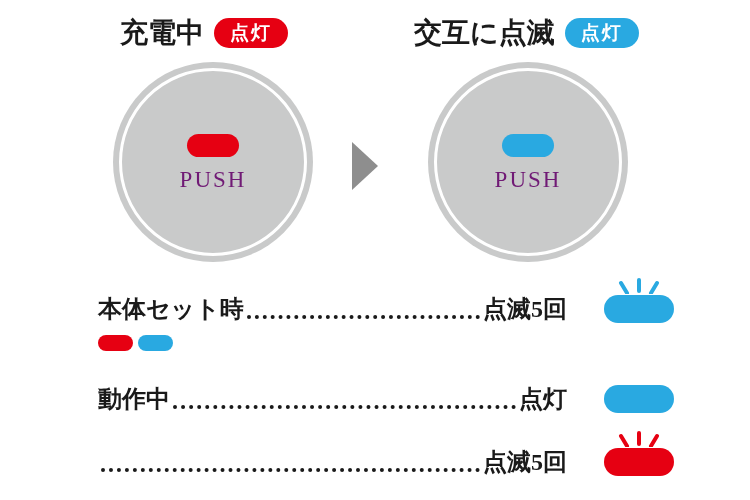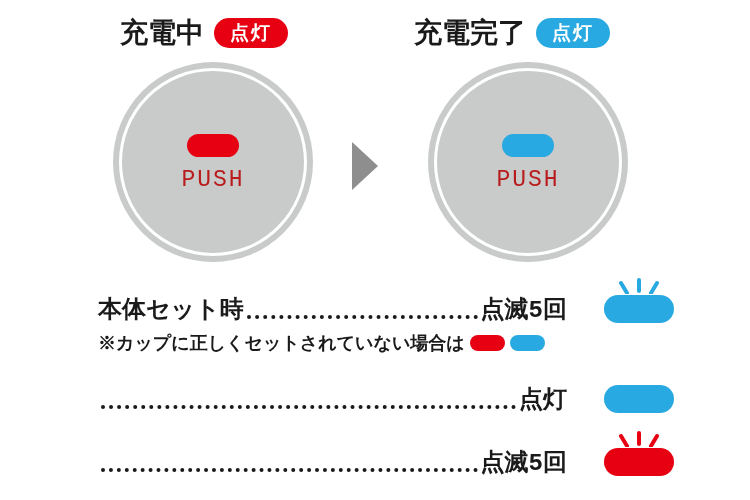--- a/index.html
+++ b/index.html
@@ -1,36 +1,36 @@
 <!DOCTYPE html>
 <html><head>
 <meta charset="utf-8">
 <style>
   html,body{margin:0;padding:0;background:#fff;}
   .canvas{
     position:relative;width:750px;height:500px;background:#ffffff;overflow:hidden;
-    font-family:Liberation Mono, monospace;color:#1a1a1a;
+    font-family:Liberation Serif, serif;color:#1a1a1a;
   }
   
   .hdr{position:absolute;display:flex;align-items:center;gap:10px;height:32px;}
   .hdr-left{left:120px;top:17px;}
   .hdr-right{left:414px;top:17px;}
   .hdr-title{font-size:28px;font-weight:bold;white-space:nowrap;}
   .badge{height:30px;min-width:52px;padding:0 16px;border-radius:15px;color:#fff;
          font-size:19px;font-weight:bold;display:flex;align-items:center;justify-content:center;
          letter-spacing:2px;white-space:nowrap;box-sizing:border-box;}
   .bg-red{background:#e60012;}
   .bg-blue{background:#29a9e1;}
   
   .circle{position:absolute;top:62px;width:200px;height:200px;border-radius:50%;background:#c9caca;}
   .circle-left{left:113px;}
   .circle-right{left:428px;}
   .ring{position:absolute;inset:6px;border:3px solid #fff;border-radius:50%;}
   .led{position:absolute;left:74px;top:72px;width:52px;height:23px;border-radius:12px;}
-  .push{position:absolute;top:105px;left:0;width:100%;text-align:center;color:#b91c1c;
+  .push{position:absolute;top:105px;left:0;width:100%;text-align:center;color:#701a75;
         font-size:23px;letter-spacing:2px;font-weight:500;}
   .arrow{position:absolute;left:352px;top:142px;width:0;height:0;
          border-left:26px solid #8e8e8e;border-top:24px solid transparent;border-bottom:24px solid transparent;}
   
   .row{position:absolute;left:98px;height:31px;display:flex;align-items:center;gap:24px;}
   .row1{top:293px;} .row3{top:383px;} .row4{top:446px;}
   .row-text{width:469px;display:flex;align-items:center;}
   .row-label,.row-value{font-size:24px;font-weight:bold;white-space:nowrap;}
   .leader{flex:1;height:20px;box-sizing:border-box;border-bottom:4px dotted #1a1a1a;margin:0 3px;}
   .indicator{position:relative;width:70px;height:28px;margin-left:13px;}
@@ -45,21 +45,21 @@
 <body>
 
 <div class="canvas">
 
   <div class="hdr hdr-left">
     <span class="hdr-title">充電中</span>
     <span class="badge bg-red">点灯</span>
   </div>
 
   <div class="hdr hdr-right">
-    <span class="hdr-title">充電完了</span>
+    <span class="hdr-title">交互に点滅</span>
     <span class="badge bg-blue">点灯</span>
   </div>
 
   <div class="circle circle-left">
     <div class="ring"></div>
     <div class="led bg-red"></div>
     <div class="push">PUSH</div>
   </div>
 
   <div class="arrow"></div>
@@ -80,27 +80,27 @@
       <svg class="rays" viewBox="0 0 42 16">
         <line x1="9" y1="15" x2="3" y2="5" stroke="#29a9e1" stroke-width="4" stroke-linecap="round"></line>
         <line x1="21" y1="13" x2="21" y2="2" stroke="#29a9e1" stroke-width="4" stroke-linecap="round"></line>
         <line x1="33" y1="15" x2="39" y2="5" stroke="#29a9e1" stroke-width="4" stroke-linecap="round"></line>
       </svg>
       <div class="pill bg-blue"></div>
     </div>
   </div>
 
   <div class="note">
-    <span class="note-text">※カップに正しくセットされていない場合は</span>
     <span class="mini-pill bg-red"></span>
     <span class="mini-pill bg-blue"></span>
   </div>
 
   <div class="row row3">
     <div class="row-text">
+      <span class="row-label">動作中</span>
       <span class="leader"></span>
       <span class="row-value">点灯</span>
     </div>
     <div class="indicator">
       <div class="pill bg-blue"></div>
     </div>
   </div>
 
   <div class="row row4">
     <div class="row-text">

